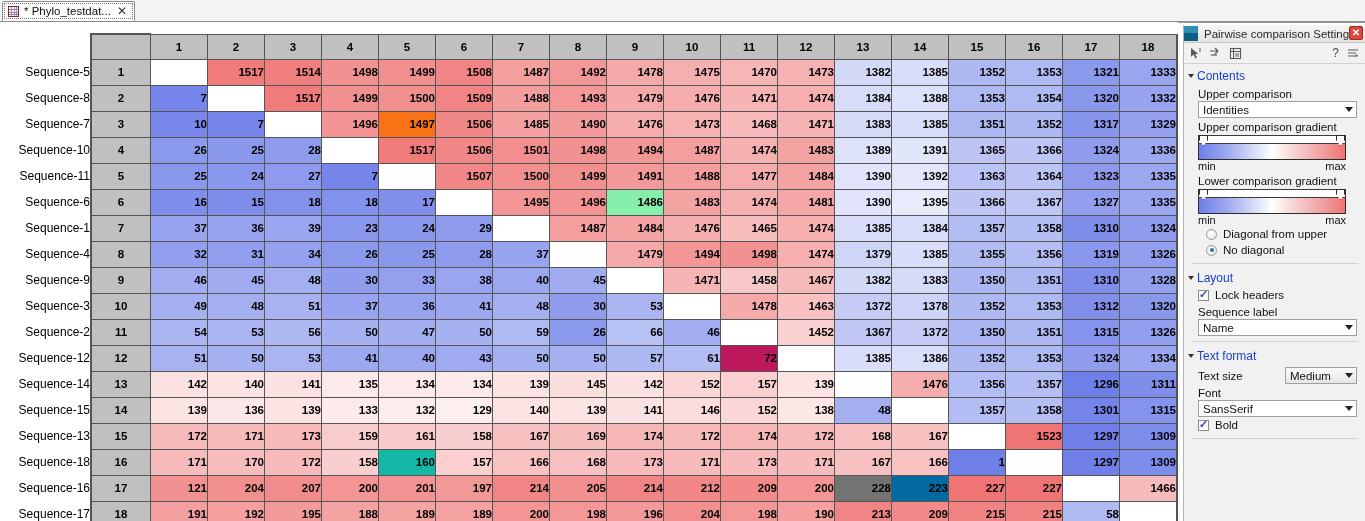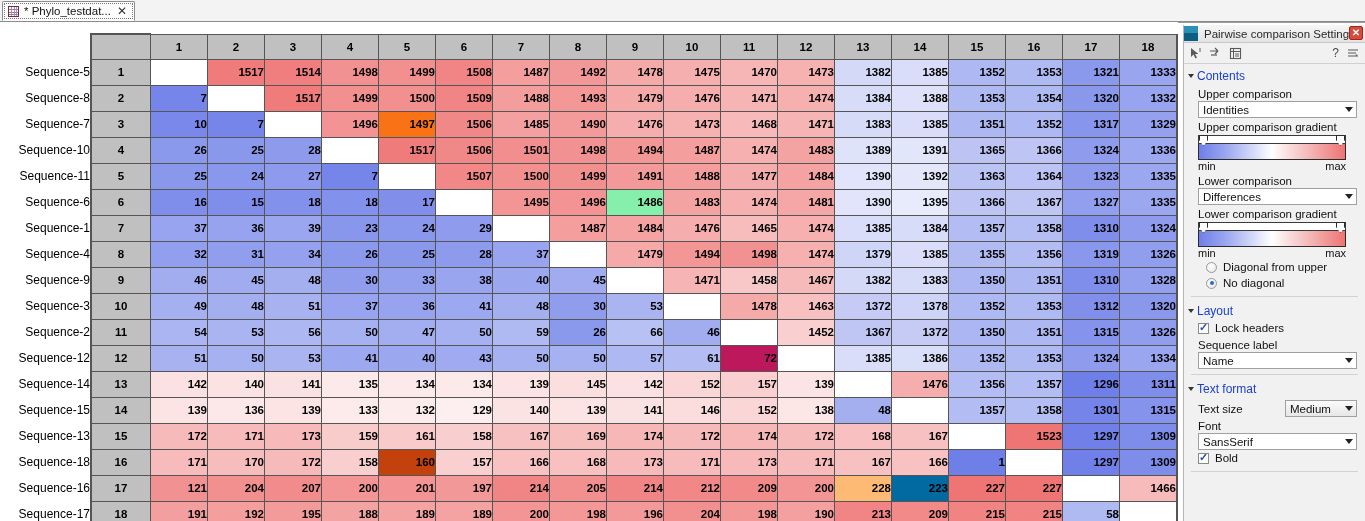--- a/index.html
+++ b/index.html
@@ -483,21 +483,21 @@
           <td class="cell" style="background: rgb(112, 128, 232);">1297</td>
           <td class="cell last" style="background: rgb(126, 140, 234);">1309</td>
         </tr>
         <tr>
           <td class="rowlab">Sequence-18</td>
           <td class="rhead">16</td>
           <td class="cell" style="background: rgb(247, 187, 187);">171</td>
           <td class="cell" style="background: rgb(247, 189, 189);">170</td>
           <td class="cell" style="background: rgb(247, 186, 186);">172</td>
           <td class="cell" style="background: rgb(249, 206, 206);">158</td>
-          <td class="cell" style="background: #c2410c;">160</td>
+          <td class="cell" style="background: #14b8a6;">160</td>
           <td class="cell" style="background: rgb(249, 207, 207);">157</td>
           <td class="cell" style="background: rgb(248, 194, 194);">166</td>
           <td class="cell" style="background: rgb(248, 192, 192);">168</td>
           <td class="cell" style="background: rgb(247, 185, 185);">173</td>
           <td class="cell" style="background: rgb(247, 187, 187);">171</td>
           <td class="cell" style="background: rgb(247, 185, 185);">173</td>
           <td class="cell" style="background: rgb(247, 187, 187);">171</td>
           <td class="cell" style="background: rgb(248, 193, 193);">167</td>
           <td class="cell" style="background: rgb(248, 194, 194);">166</td>
           <td class="cell" style="background: rgb(111, 127, 232);">1</td>
@@ -513,21 +513,21 @@
           <td class="cell" style="background: rgb(242, 140, 140);">207</td>
           <td class="cell" style="background: rgb(243, 149, 149);">200</td>
           <td class="cell" style="background: rgb(243, 147, 147);">201</td>
           <td class="cell" style="background: rgb(243, 152, 152);">197</td>
           <td class="cell" style="background: rgb(241, 132, 132);">214</td>
           <td class="cell" style="background: rgb(242, 143, 143);">205</td>
           <td class="cell" style="background: rgb(241, 132, 132);">214</td>
           <td class="cell" style="background: rgb(241, 135, 135);">212</td>
           <td class="cell" style="background: rgb(242, 138, 138);">209</td>
           <td class="cell" style="background: rgb(243, 149, 149);">200</td>
-          <td class="cell" style="background: #fdba74;">228</td>
+          <td class="cell" style="background: #737373;">228</td>
           <td class="cell" style="background: #0369a1;">223</td>
           <td class="cell" style="background: rgb(239, 117, 117);">227</td>
           <td class="cell" style="background: rgb(239, 117, 117);">227</td>
           <td class="cell" style="background: rgb(255, 255, 255);"></td>
           <td class="cell last" style="background: rgb(247, 187, 187);">1466</td>
         </tr>
         <tr class="lastrow">
           <td class="rowlab">Sequence-17</td>
           <td class="rhead">18</td>
           <td class="cell" style="background: rgb(244, 159, 159);">191</td>
@@ -614,27 +614,20 @@
           <span class="handle" style="right:0px"></span>
         </div>
         <div class="grad-bar"></div>
         <div class="minmax">
           <span>min</span>
           <span>max</span>
         </div>
       </div>
     </div>
 
-    <div class="field">
-      <div class="flabel">Lower comparison</div>
-      <div class="combo">
-        <span class="cv">Differences</span>
-        <span class="ca"></span>
-      </div>
-    </div>
 
     <div class="field">
       <div class="flabel">Lower comparison gradient</div>
       <div class="grad-wrap">
         <div class="grad-track">
           <span class="handle" style="left:0px"></span>
           <span class="handle" style="right:0px"></span>
         </div>
         <div class="grad-bar"></div>
         <div class="minmax">

